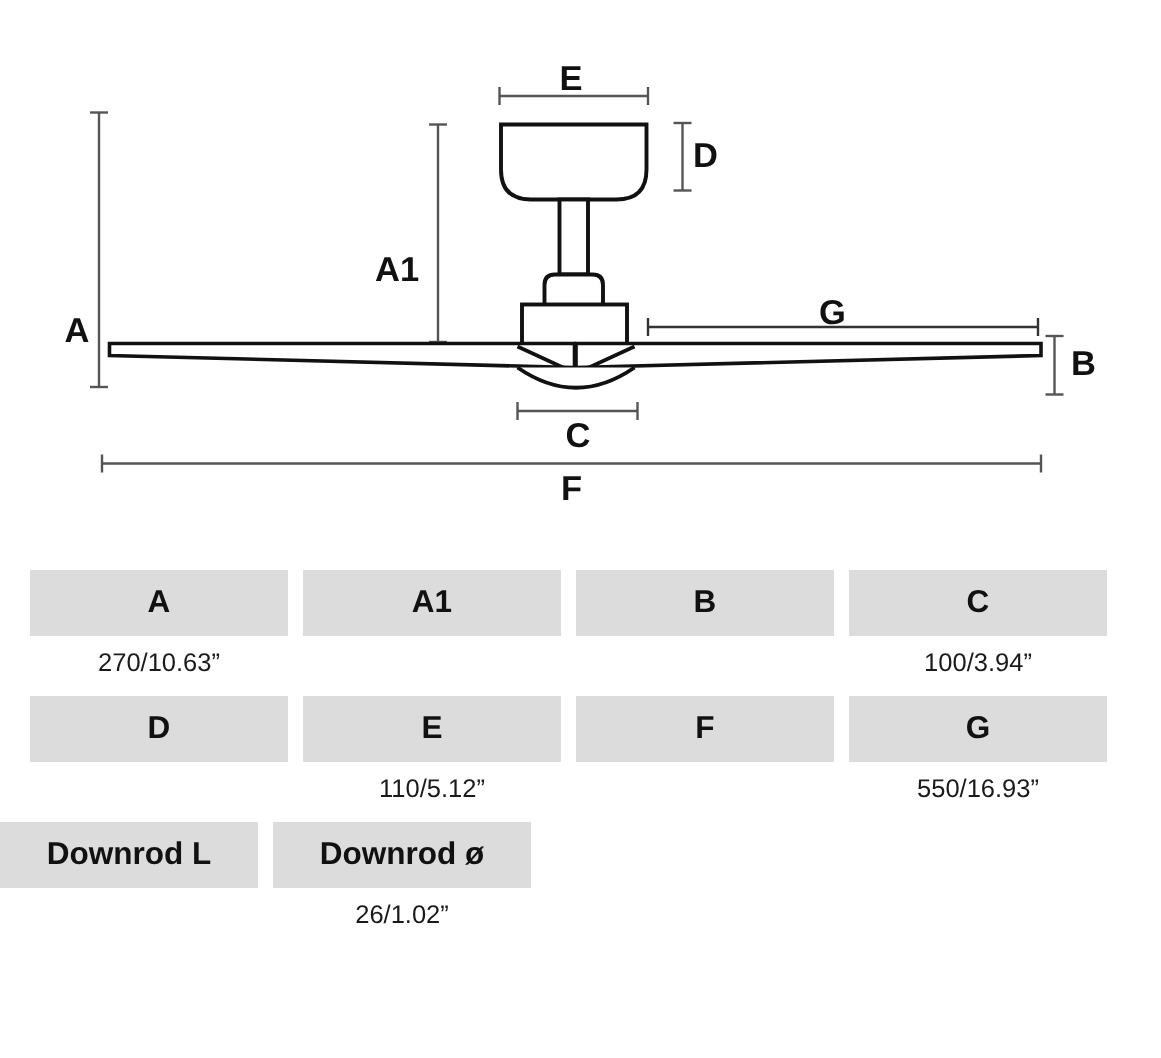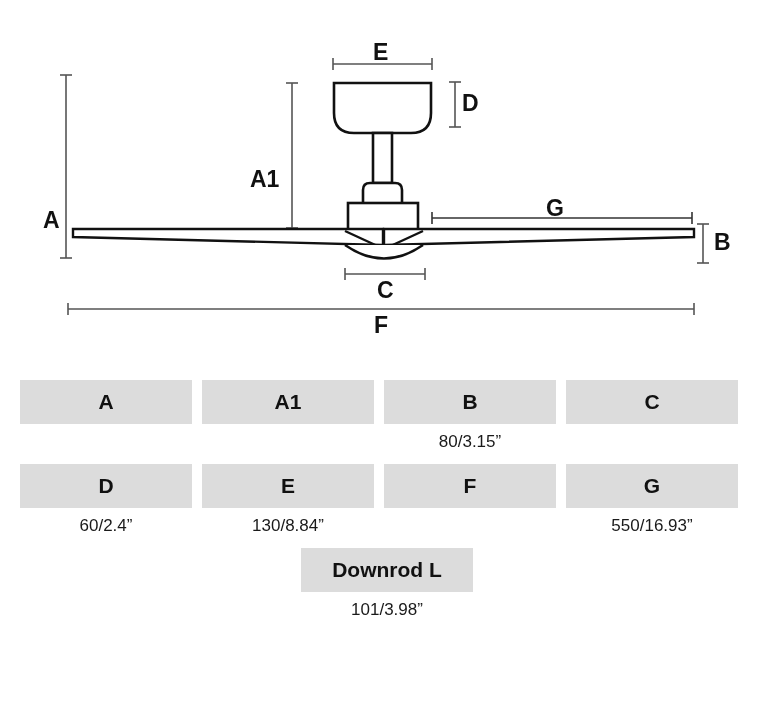--- a/index.html
+++ b/index.html
@@ -48,21 +48,21 @@
     left: 0;
     top: 380px;
     width: 774px;
   }
   .row {
     display: flex;
     width: 774px;
     justify-content: flex-start;
   }
   .row.centered {
-    justify-content: center;
+    justify-content: flex-start;
   }
   .cell {
     width: 172px;
     margin-right: 10px;
     box-sizing: border-box;
   }
   .cell:last-child {
     margin-right: 0;
   }
   .cell .hdr {
@@ -171,57 +171,60 @@
     <div class="dim-label" style="left:373px; top:41px;  font-size:23px;">E</div>
     <div class="dim-label" style="left:374px; top:314px; font-size:23px;">F</div>
     <div class="dim-label" style="left:546px; top:197px; font-size:23px;">G</div>
   </div>
 
   <div id="spec-table">
 
     <div class="row offset-left">
       <div class="cell">
         <div class="hdr">A</div>
+        <div class="val">270/10.63”</div>
       </div>
       <div class="cell">
         <div class="hdr">A1</div>
       </div>
       <div class="cell">
         <div class="hdr">B</div>
-        <div class="val">80/3.15”</div>
       </div>
       <div class="cell">
         <div class="hdr">C</div>
+        <div class="val">100/3.94”</div>
       </div>
     </div>
 
     <div class="row-spacer"></div>
 
     <div class="row offset-left">
       <div class="cell">
         <div class="hdr">D</div>
-        <div class="val">60/2.4”</div>
       </div>
       <div class="cell">
         <div class="hdr">E</div>
-        <div class="val">130/8.84”</div>
+        <div class="val">110/5.12”</div>
       </div>
       <div class="cell">
         <div class="hdr">F</div>
       </div>
       <div class="cell">
         <div class="hdr">G</div>
         <div class="val">550/16.93”</div>
       </div>
     </div>
 
     <div class="row-spacer"></div>
 
     <div class="row centered">
       <div class="cell">
         <div class="hdr">Downrod L</div>
-        <div class="val">101/3.98”</div>
+      </div>
+      <div class="cell">
+        <div class="hdr">Downrod ø</div>
+        <div class="val">26/1.02”</div>
       </div>
     </div>
 
   </div>
 
 </div>
 
 </body></html>

